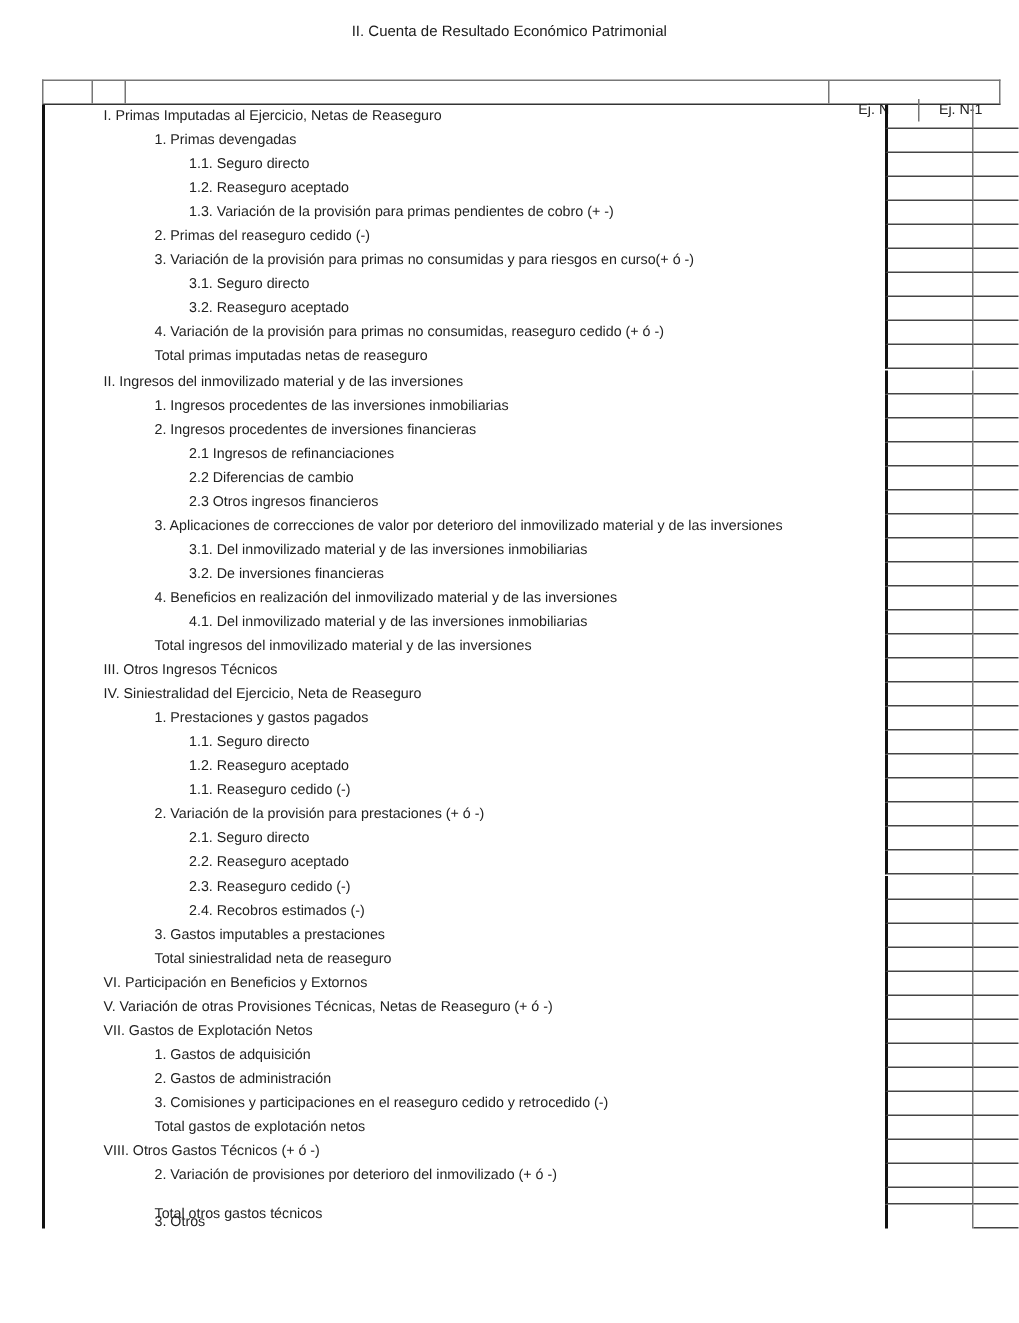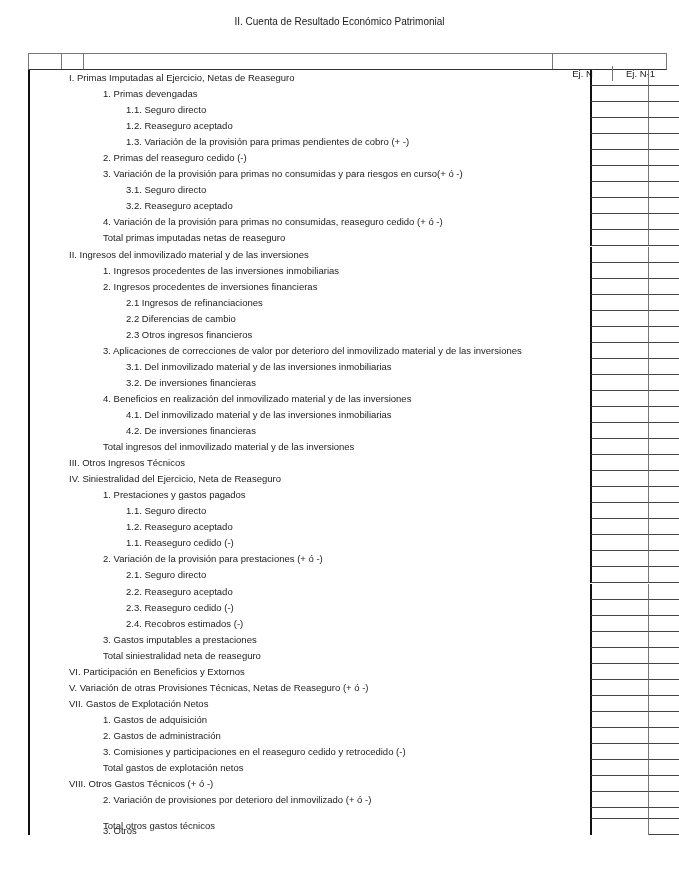--- a/index.html
+++ b/index.html
@@ -147,25 +147,20 @@
       <div class="row l1">
         <span class="txt">4. Beneficios en realización del inmovilizado material y de las inversiones</span>
         <div class="vc n"></div>
         <div class="vc n1"></div>
       </div>
       <div class="row l2">
         <span class="txt">4.1. Del inmovilizado material y de las inversiones inmobiliarias</span>
         <div class="vc n"></div>
         <div class="vc n1"></div>
       </div>
-      <div class="row l2">
-        <span class="txt">4.2. De inversiones financieras</span>
-        <div class="vc n"></div>
-        <div class="vc n1"></div>
-      </div>
       <div class="row l1">
         <span class="txt">Total ingresos del inmovilizado material y de las inversiones</span>
         <div class="vc n"></div>
         <div class="vc n1"></div>
       </div>
       <div class="row l0">
         <span class="txt">III. Otros Ingresos Técnicos</span>
         <div class="vc n"></div>
         <div class="vc n1"></div>
       </div>

